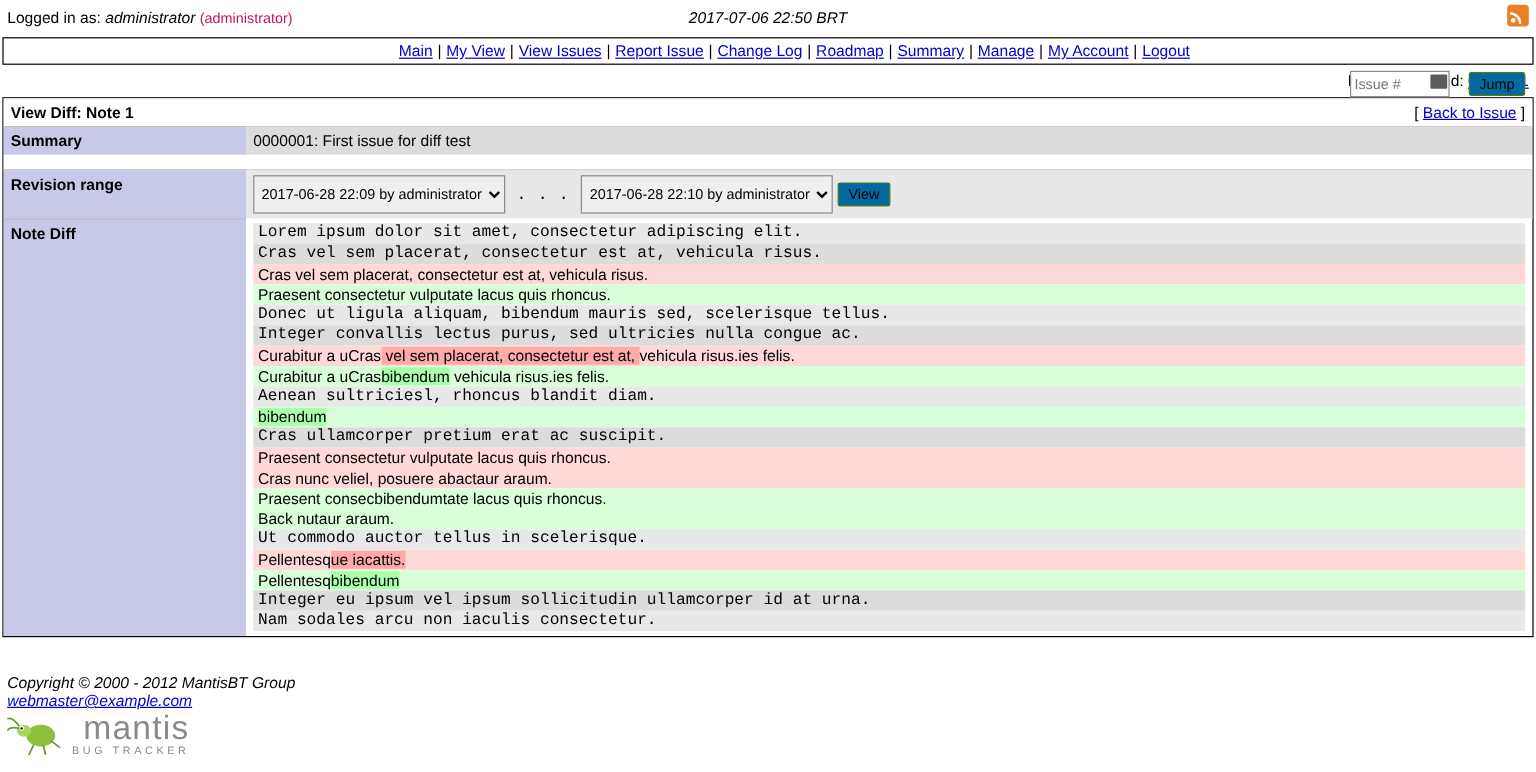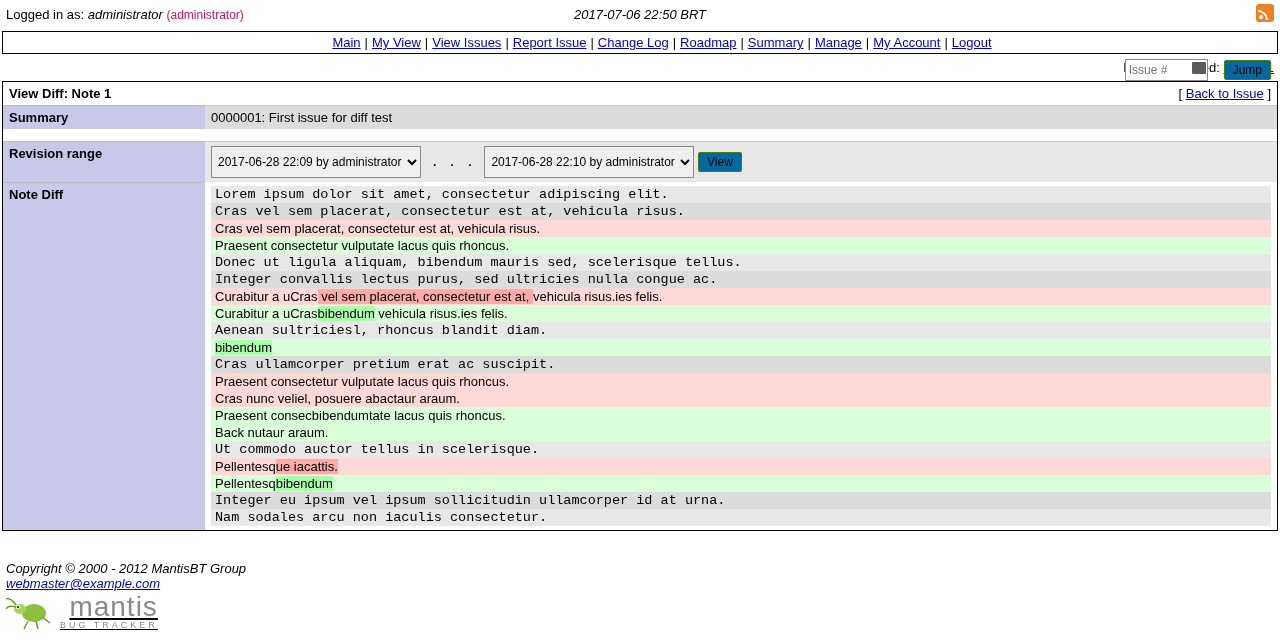--- a/index.html
+++ b/index.html
@@ -188,21 +188,20 @@
   .footer .copy a { font-style: italic; }
   .logo {
     display: flex;
     align-items: center;
     gap: 6px;
   }
   .logo svg { display: block; }
   .logo-text {
     display: flex; flex-direction: column; align-items: flex-end;
     line-height: 1;
-    text-decoration: underline;
   }
   .logo-text .big {
     font-family: Arial, sans-serif;
     font-size: 28px;
     color: #8a8a8a;
     letter-spacing: 1px;
   }
   .logo-text .small {
     font-family: Arial, sans-serif;
     font-size: 9px;

